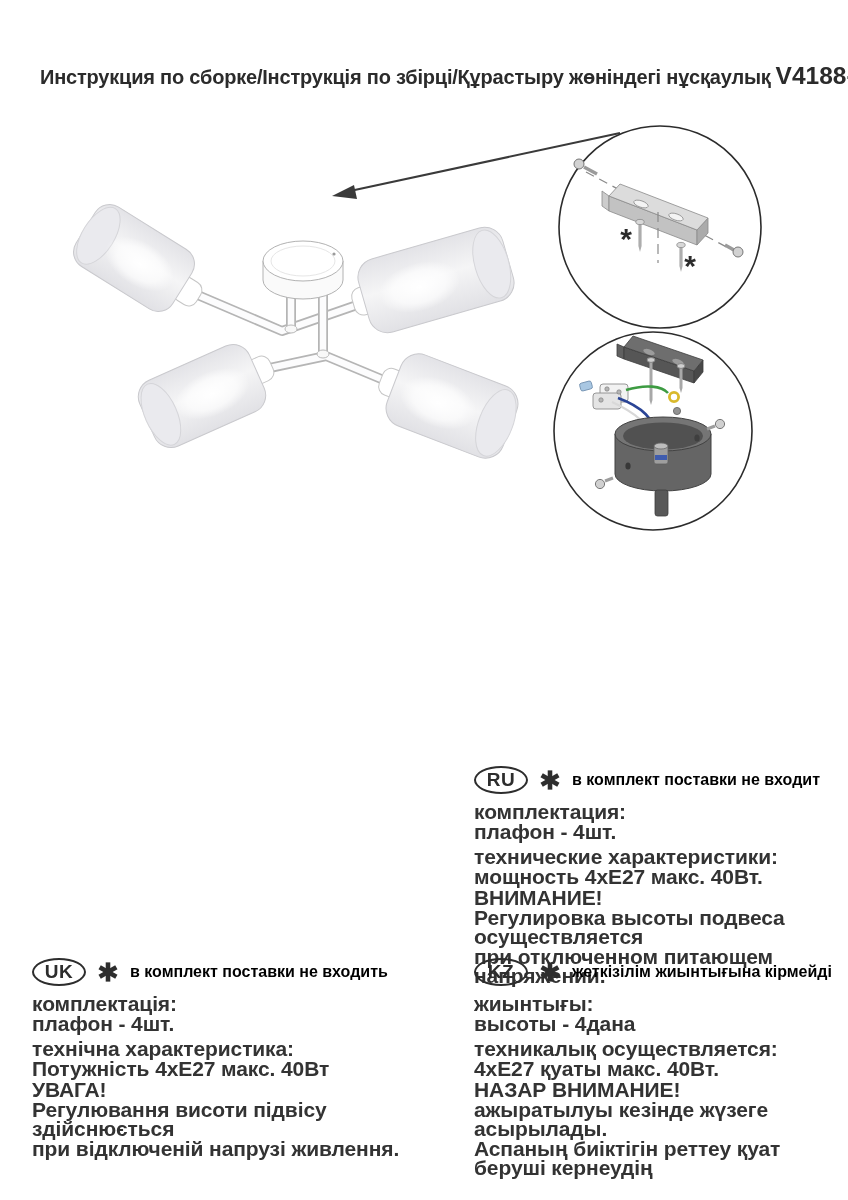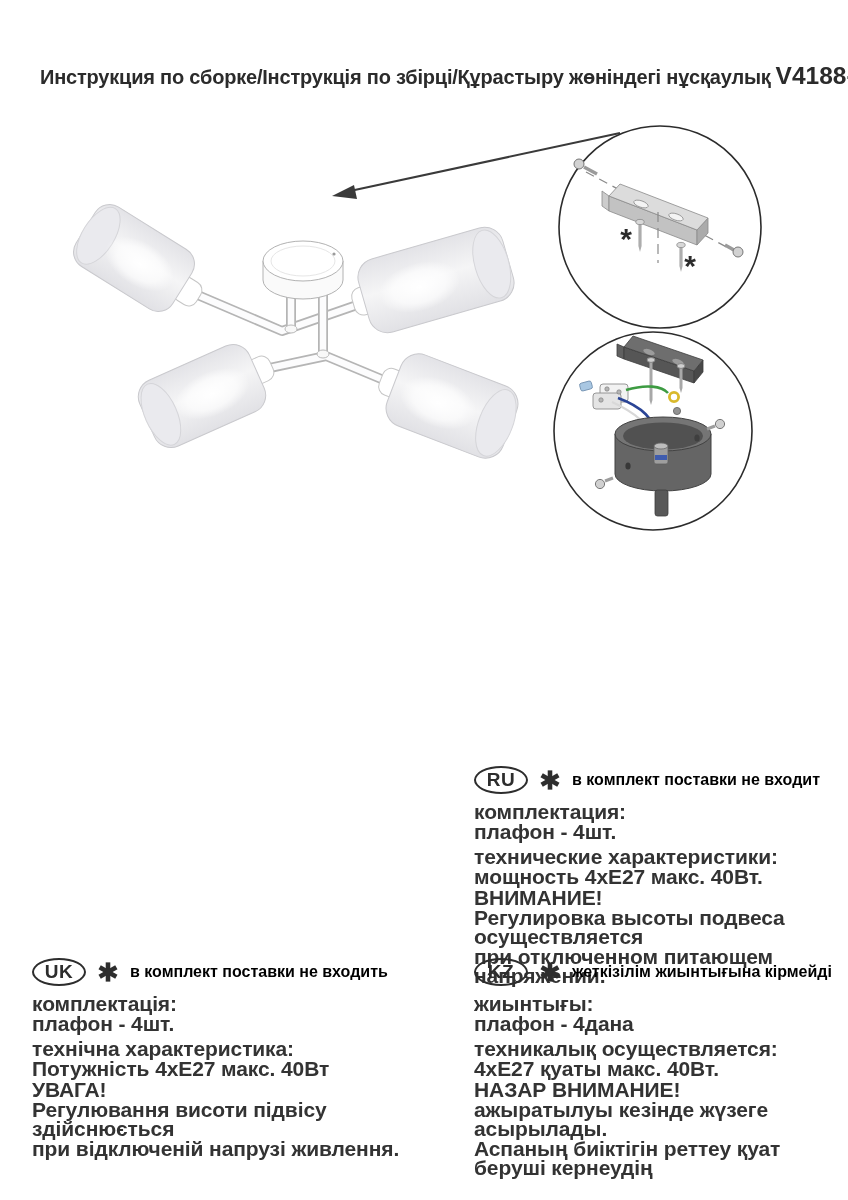--- a/index.html
+++ b/index.html
@@ -255,21 +255,21 @@
       <svg class="star-icon" viewBox="0 0 24 24">
         <g stroke="#2d2d2d" stroke-width="5">
           <line x1="12" y1="1.5" x2="12" y2="22.5"></line>
           <line x1="2.9" y1="6.75" x2="21.1" y2="17.25"></line>
           <line x1="2.9" y1="17.25" x2="21.1" y2="6.75"></line>
         </g>
       </svg>
       <span class="note">жеткізілім жиынтығына кірмейді</span>
     </div>
     <p>жиынтығы:</p>
-    <p>плафон - 4дана</p>
+    <p>высоты - 4дана</p>
     <p class="block-gap">техникалық осуществляется:</p>
     <p>4хЕ27 қуаты макс. 40Вт.</p>
     <p class="warn-gap">НАЗАР ВНИМАНИЕ!</p>
     <p>ажыратылуы кезінде жүзеге асырылады.</p>
     <p>Аспаның биіктігін реттеу қуат беруші кернеудің</p>
   </div>
 
 </div>
 
 </body></html>

